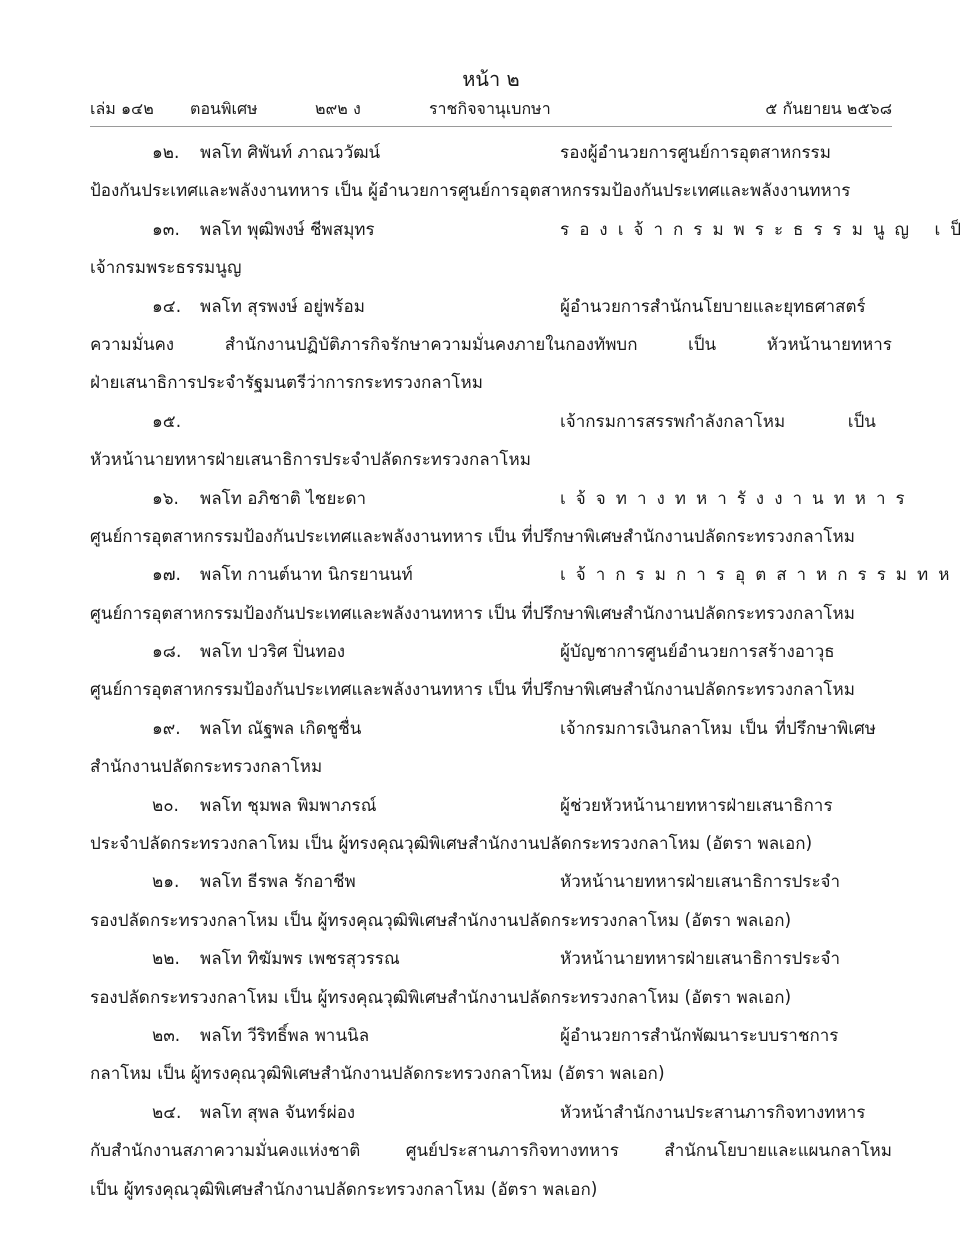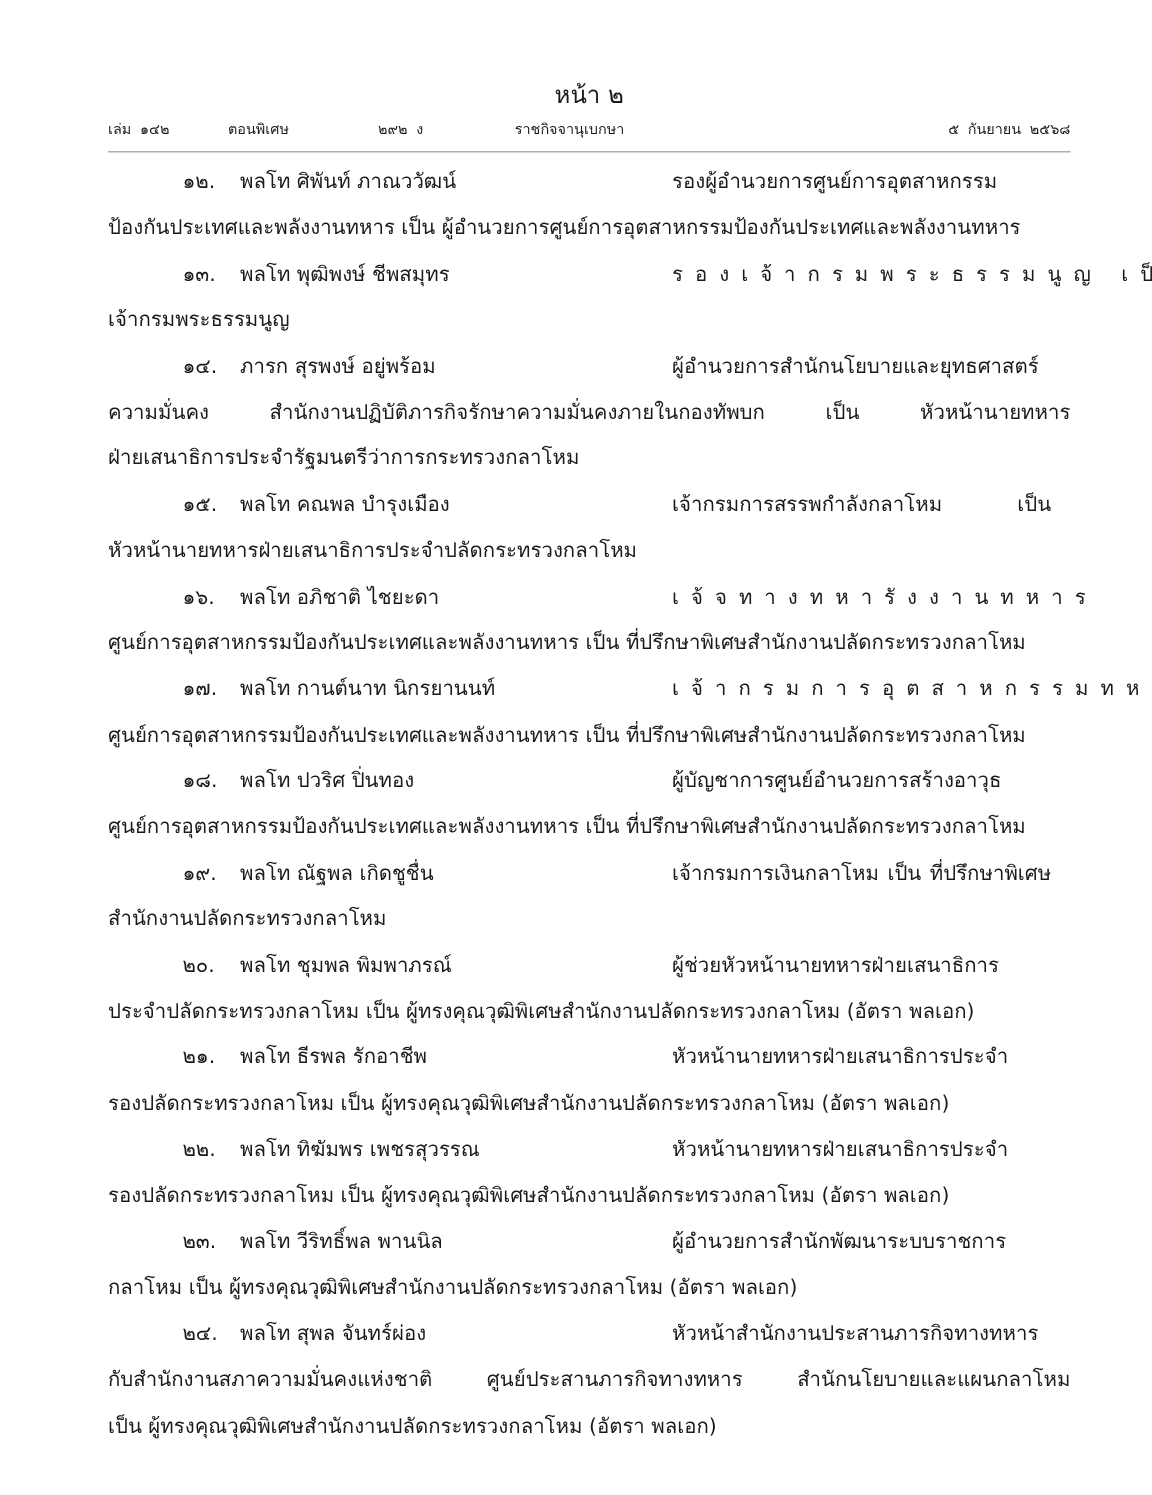--- a/index.html
+++ b/index.html
@@ -4,23 +4,23 @@
 <style>
   html, body { margin: 0; padding: 0; background: #ffffff; }
   body {
     width: 960px; height: 1246px; position: relative; overflow: hidden;
     font-family: "DejaVu Sans", "Liberation Sans", sans-serif;
     color: #1a1a1a;
   }
   .page { position: absolute; left: 90px; top: 64px; width: 802px; }
   .page-no { text-align: center; font-size: 20px; height: 30px; line-height: 30px; }
   .header {
-    display: flex; align-items: baseline; font-size: 12px;
+    display: flex; align-items: baseline; font-size: 16px;
     height: 30px; line-height: 30px;
-    border-bottom: 1px solid #9a9a9a; padding-bottom: 2px; font-family: Liberation Mono, monospace;
+    border-bottom: 1px solid #9a9a9a; padding-bottom: 2px;
   }
   .header .vol { width: 100px; }
   .header .issue { width: 125px; }
   .header .no { width: 100px; }
   .header .title { flex: 1; margin-left: 14px; }
   .header .date { text-align: left; }
   .entries { margin-top: 6px; }
   .entry { font-size: 17px; }
   .line {
     height: 38.4px; line-height: 38.4px; white-space: nowrap; position: relative;
@@ -51,26 +51,26 @@
   <div class="entries" id="entries">
       <div class="entry">
         <div class="line first"><span class="num">๑๒.</span><span class="name">พลโท ศิพันท์ ภาณววัฒน์</span><span class="pos">รองผู้อำนวยการศูนย์การอุตสาหกรรม</span></div>
         <div class="line cont last">ป้องกันประเทศและพลังงานทหาร เป็น ผู้อำนวยการศูนย์การอุตสาหกรรมป้องกันประเทศและพลังงานทหาร</div>
       </div>
       <div class="entry">
         <div class="line first"><span class="num">๑๓.</span><span class="name">พลโท พุฒิพงษ์ ชีพสมุทร</span><span class="pos spaced">รองเจ้ากรมพระธรรมนูญ เป็น</span></div>
         <div class="line cont last">เจ้ากรมพระธรรมนูญ</div>
       </div>
       <div class="entry">
-        <div class="line first"><span class="num">๑๔.</span><span class="name">ภารก สุรพงษ์ อยู่พร้อม</span><span class="pos">ผู้อำนวยการสำนักนโยบายและยุทธศาสตร์</span></div>
+        <div class="line first"><span class="num">๑๔.</span><span class="name">พลโท สุรพงษ์ อยู่พร้อม</span><span class="pos">ผู้อำนวยการสำนักนโยบายและยุทธศาสตร์</span></div>
         <div class="line cont">ความมั่นคง สำนักงานปฏิบัติภารกิจรักษาความมั่นคงภายในกองทัพบก เป็น หัวหน้านายทหาร</div>
         <div class="line cont last">ฝ่ายเสนาธิการประจำรัฐมนตรีว่าการกระทรวงกลาโหม</div>
       </div>
       <div class="entry">
-        <div class="line first"><span class="num">๑๕.</span><span class="name">พลโท คณพล บำรุงเมือง</span><span class="pos">เจ้ากรมการสรรพกำลังกลาโหม เป็น</span></div>
+        <div class="line first"><span class="num">๑๕.</span><span class="pos">เจ้ากรมการสรรพกำลังกลาโหม เป็น</span></div>
         <div class="line cont last">หัวหน้านายทหารฝ่ายเสนาธิการประจำปลัดกระทรวงกลาโหม</div>
       </div>
       <div class="entry">
         <div class="line first"><span class="num">๑๖.</span><span class="name">พลโท อภิชาติ ไชยะดา</span><span class="pos spaced">เจ้จทางทหารังงานทหาร</span></div>
         <div class="line cont last">ศูนย์การอุตสาหกรรมป้องกันประเทศและพลังงานทหาร เป็น ที่ปรึกษาพิเศษสำนักงานปลัดกระทรวงกลาโหม</div>
       </div>
       <div class="entry">
         <div class="line first"><span class="num">๑๗.</span><span class="name">พลโท กานต์นาท นิกรยานนท์</span><span class="pos spaced">เจ้ากรมการอุตสาหกรรมทหาร</span></div>
         <div class="line cont last">ศูนย์การอุตสาหกรรมป้องกันประเทศและพลังงานทหาร เป็น ที่ปรึกษาพิเศษสำนักงานปลัดกระทรวงกลาโหม</div>
       </div>

